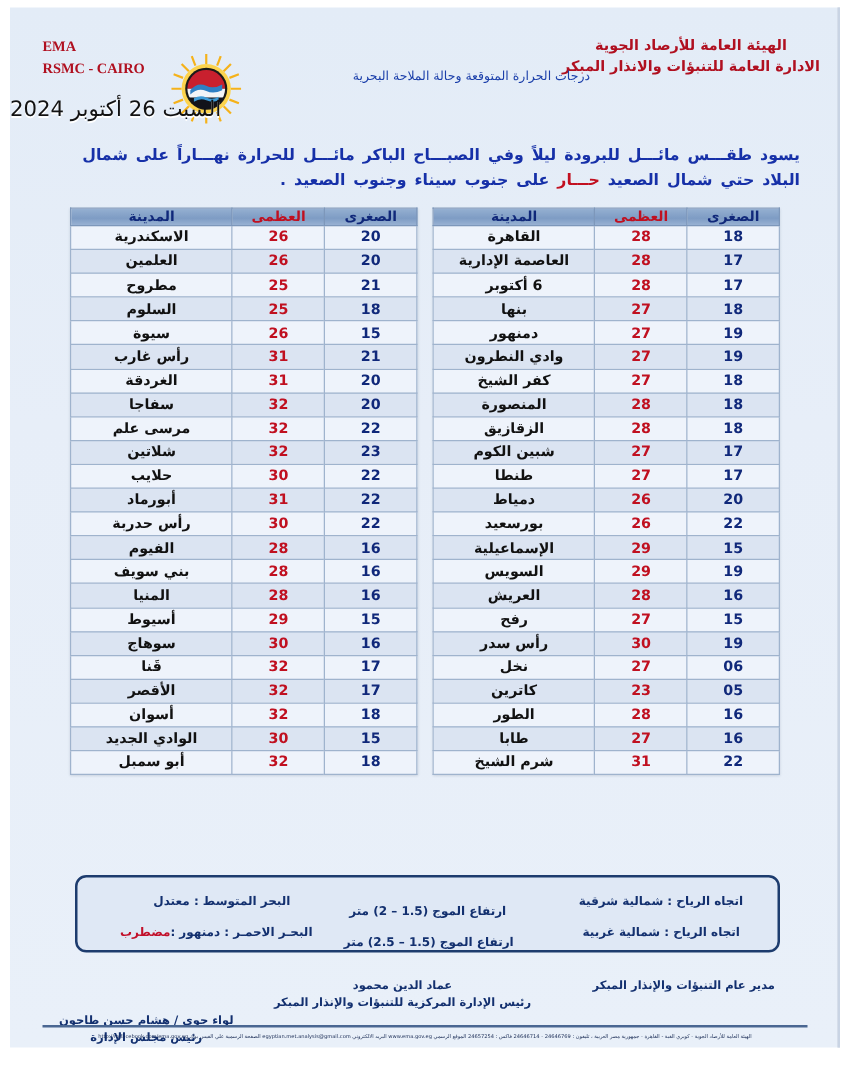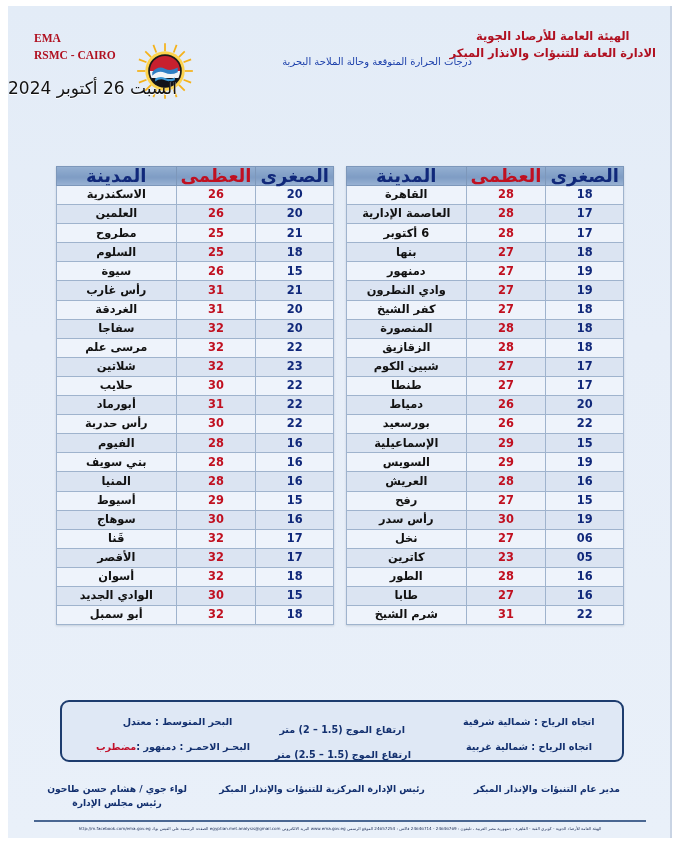--- a/index.html
+++ b/index.html
@@ -81,21 +81,21 @@
     border: 1px solid #9fb3cd;
     height: 19.1px; padding: 0 4px;
     font-size: 11.4px; font-weight: bold;
     text-align: center; vertical-align: middle;
     line-height: 1;
   }
   table.wx thead th {
     height: 14px;
     background: linear-gradient(180deg,#93aed0 0%, #7e9cc4 55%, #9ab3d4 100%);
     border-color: #7d97ba;
-    font-size: 18px;
+    font-size: 11px;
   }
   th.c-city { color: #10287a; width: 130px; }
   th.c-max  { color: #c01020; width: 74px; }
   th.c-min  { color: #10287a; width: 74px; }
 
   td.city { color: #111111; width: 130px; }
   td.max  { color: #c01020; width: 74px; }
   td.min  { color: #10287a; width: 74px; }
 
   tbody tr:nth-child(odd)  td { background: #eef3fb; }
@@ -125,21 +125,21 @@
   .signs {
     position: absolute; left: 24px; top: 776px; width: 620px; height: 36px;
     display: flex; justify-content: space-between; align-items: flex-start;
   }
   .sign {
     text-align: center; color: #13306f; font-weight: bold;
     font-size: 9.2px; line-height: 1.55; white-space: nowrap;
   }
   .sign.s-right { width: 210px; }
   .sign.s-mid   { width: 220px; }
-  .sign.s-left  { width: 170px; }
+  .sign.s-left  { width: 170px; margin-top: 28px; }
 
   .rule {
     position: absolute; left: 26px; top: 814px; width: 612px; height: 2px;
     background: #4a6792;
   }
   .fineprint {
     position: absolute; left: 26px; top: 820px; width: 612px;
     text-align: center; color: #1a2c55; font-size: 4.1px;
     white-space: nowrap; line-height: 1.3; direction: rtl;
   }
@@ -191,20 +191,23 @@
             <path d="M26 62 h48 a26 26 0 0 1 -48 0 z" fill="#12131a"></path>
             <path d="M33 63 q9 -5 17 -1 q9 4 17 -1 l0 5 q-8 4 -17 0 q-8 -4 -17 2 z" fill="#3d9ad6"></path>
           </g>
         </svg>
       </div>
 
       <div class="title-mid">درجات الحرارة المتوقعة وحالة الملاحة البحرية</div>
       <div class="date-line">السبت  26  أكتوبر  2024</div>
     </div>
 
+    <div class="intro">
+      <span>يسود طقـــس مائـــل للبرودة ليلاً وفي الصبـــاح الباكر مائـــل للحرارة نهـــاراً على شمال البلاد حتي شمال الصعيد </span><span class="hot">حـــار</span><span> على جنوب سيناء وجنوب الصعيد .</span>
+    </div>
 
     <div class="tables">
 
       <div class="tbl-wrap right">
         <table class="wx">
           <thead>
             <tr>
               <th class="c-min">الصغرى</th>
               <th class="c-max">العظمى</th>
               <th class="c-city">المدينة</th>
@@ -475,20 +478,21 @@
           <span>البحـر الاحمـر : دمنهور :</span><span class="sea-alert">مضطرب</span>
         </div>
       </div>
     </div>
 
     <div class="signs">
       <div class="sign s-right">
         <div>مدير عام التنبؤات والإنذار المبكر</div>
       </div>
       <div class="sign s-mid">
+        <div>عماد الدين محمود</div>
         <div>رئيس الإدارة المركزية للتنبؤات والإنذار المبكر</div>
       </div>
       <div class="sign s-left">
         <div>لواء جوي / هشام حسن طاحون</div>
         <div>رئيس مجلس الإدارة</div>
       </div>
     </div>
 
     <div class="rule"></div>
     <div class="fineprint">الهيئة العامة للأرصاد الجوية - كوبري القبة - القاهرة - جمهورية مصر العربية ، تليفون : 24646769 - 24646714 فاكس : 24657254 الموقع الرسمي www.ema.gov.eg البريد الالكتروني egyptian.met.analysis@gmail.com الصفحة الرسمية علي الفيس بوك http://m.facebook.com/ema.gov.eg</div>

